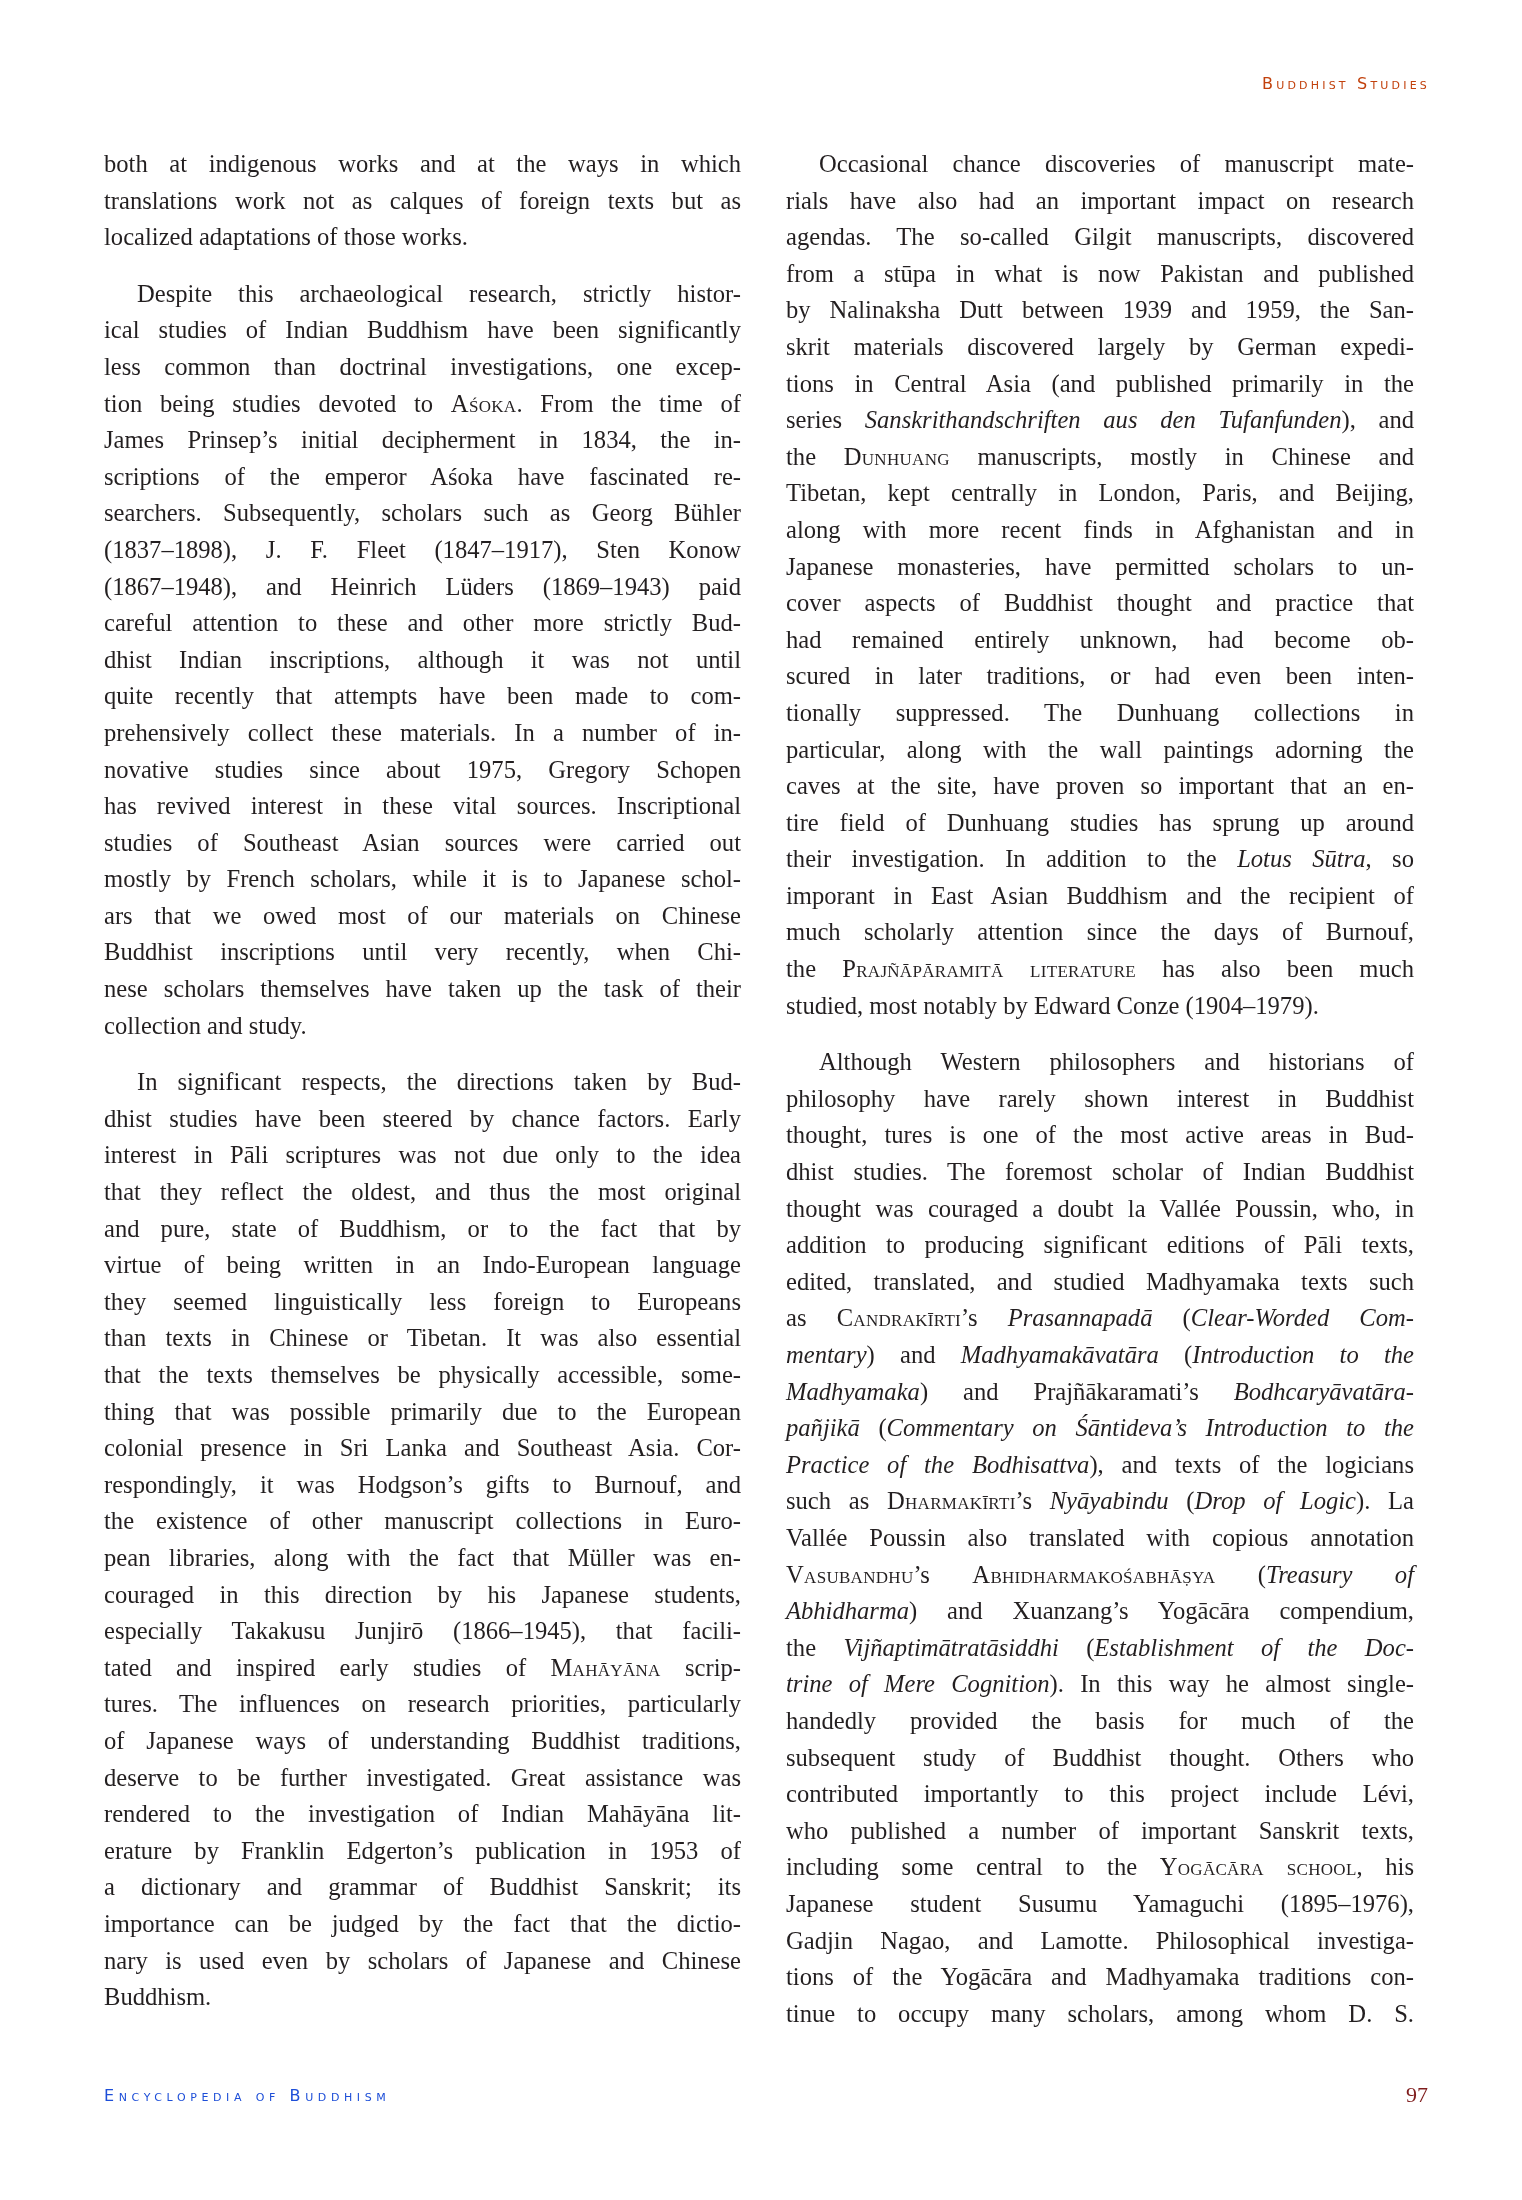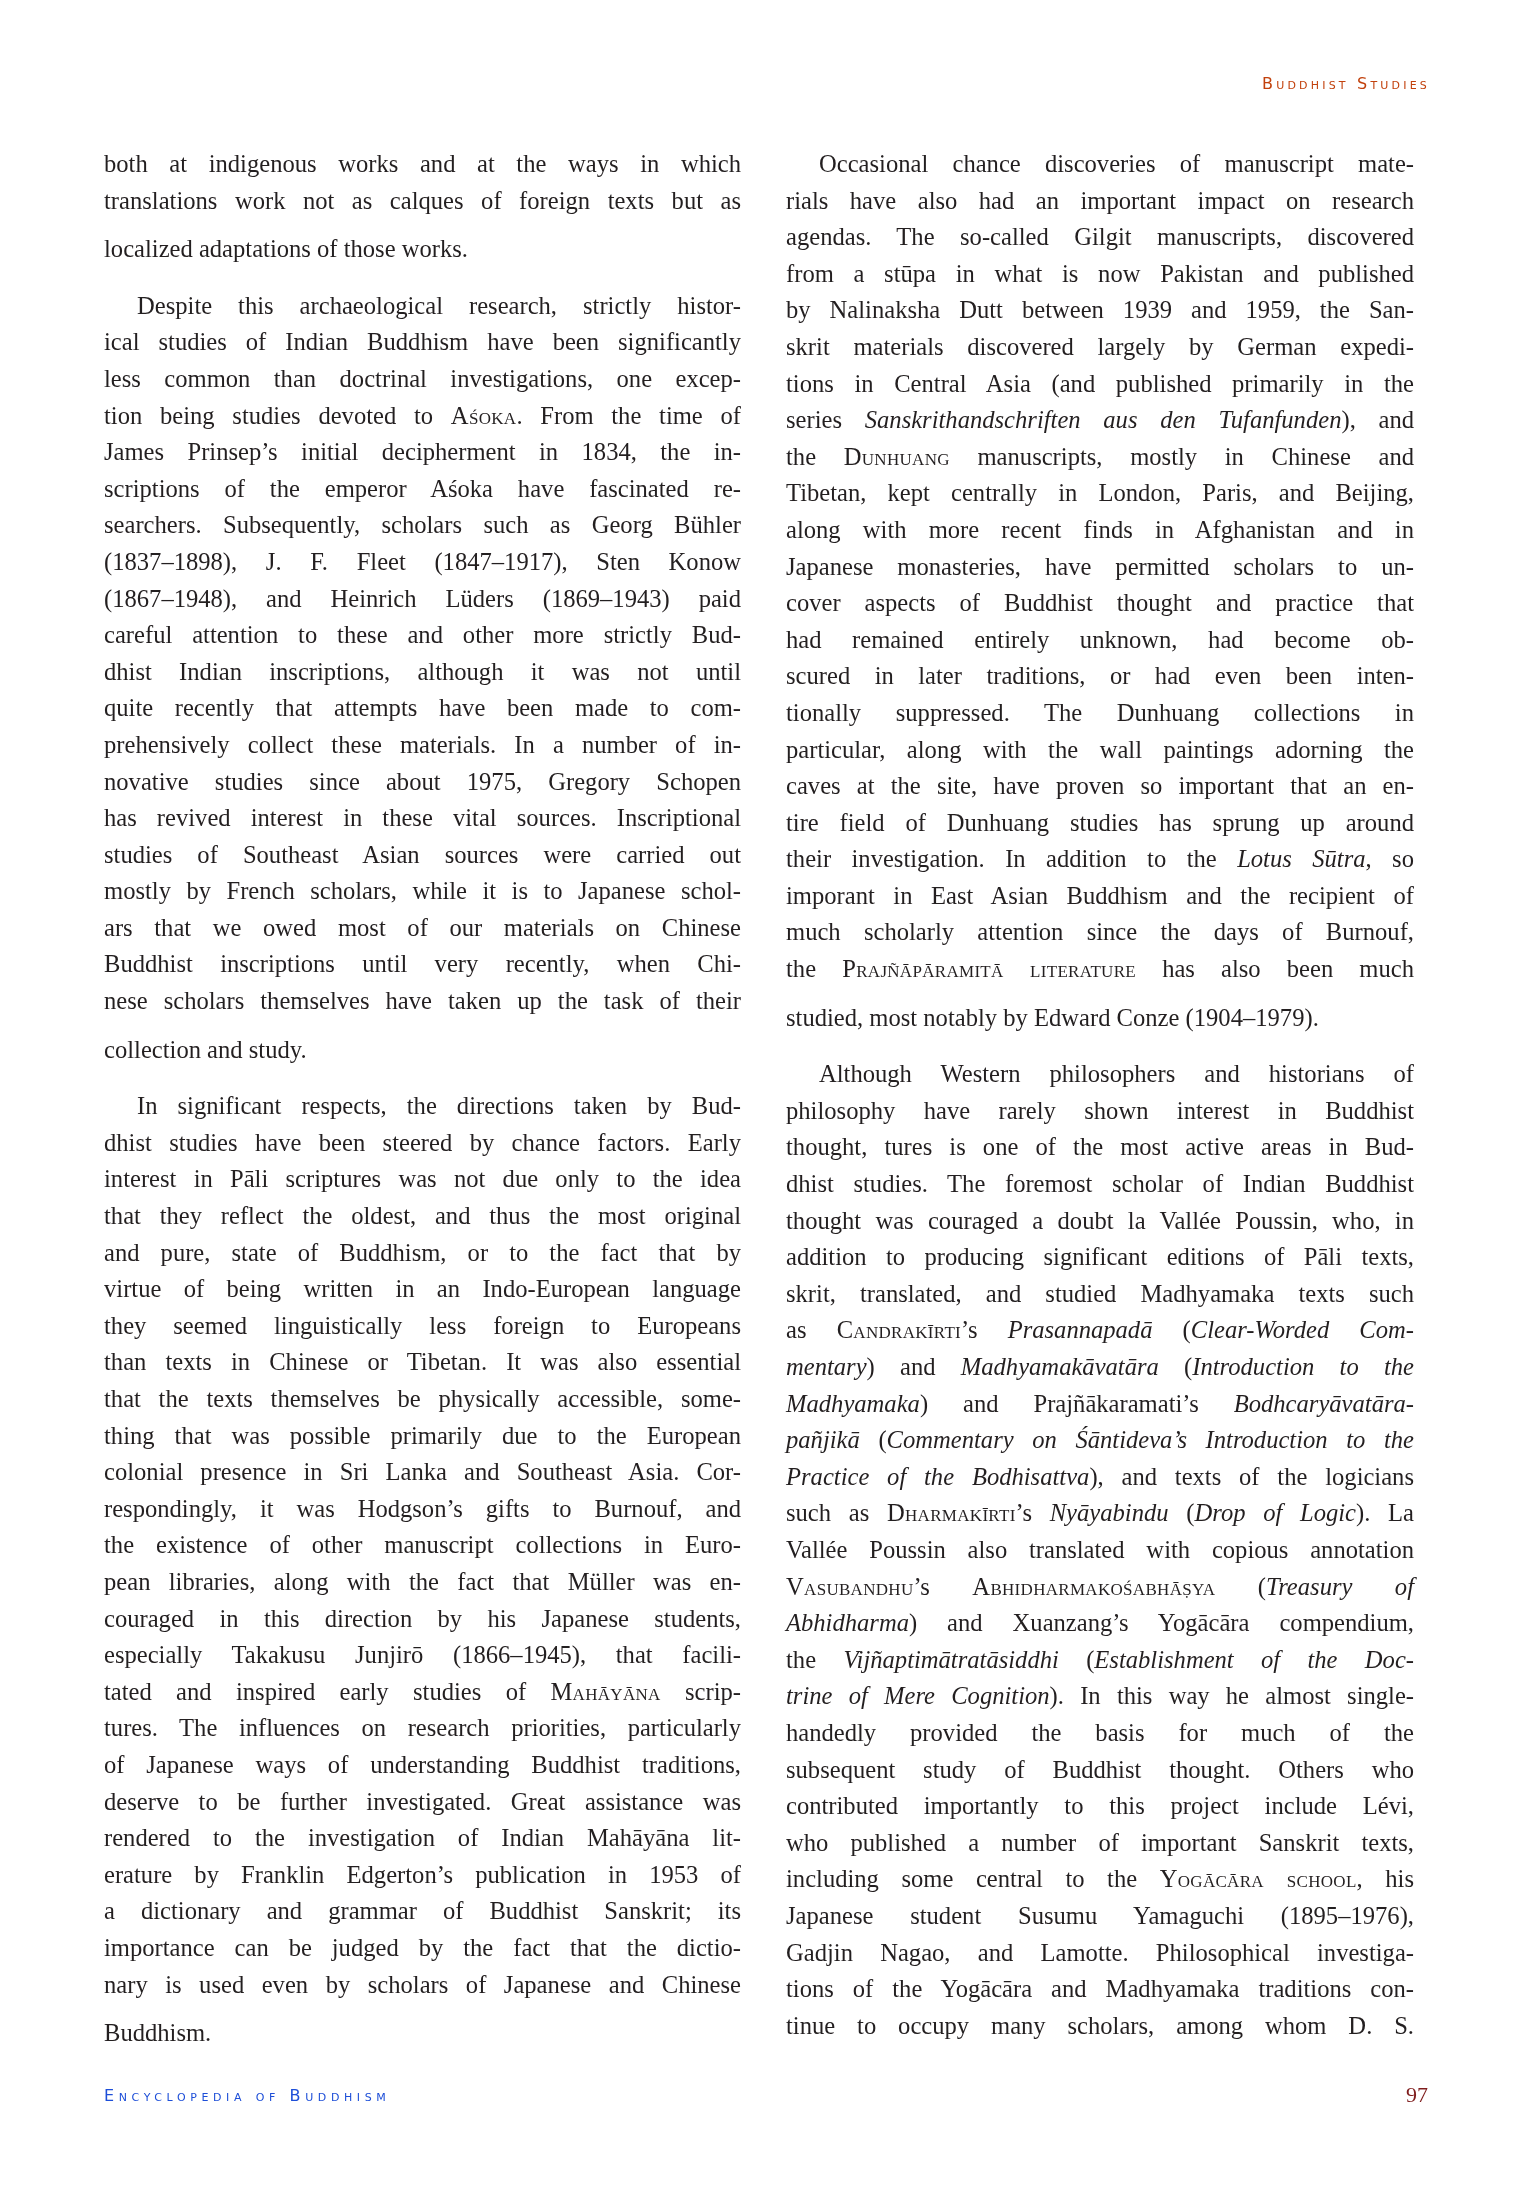--- a/index.html
+++ b/index.html
@@ -29,21 +29,21 @@
     position: absolute; top: 146px; width: 637px;
   }
   .col-left { left: 104px; }
   .col-right { left: 786px; width: 628px; }
   .para { margin: 0 0 20px 0; }
   .line {
     display: block; height: 36.6px; line-height: 36.6px;
     font-size: 24.6px; white-space: nowrap;
     text-align: justify; text-align-last: justify;
   }
-  .line.last { text-align-last: left; margin-top: 12px; }
+  .line.last { text-align-last: left; }
   .line.indent { padding-left: 33px; }
   .it { font-style: italic; }
   .sc { font-variant: small-caps; letter-spacing: 0.3px; }
 </style>
 </head>
 <body>
 
 <div class="running-head">Buddhist Studies</div>
 
 <div class="column col-left">
@@ -131,21 +131,21 @@
       <span class="line"><span>the </span><span class="sc">Prajñāpāramitā literature</span><span> has also been much</span></span>
       <span class="line last"><span>studied, most notably by Edward Conze (1904–1979).</span></span>
     </div>
     <div class="para">
       <span class="line indent"><span>Although Western philosophers and historians of</span></span>
       <span class="line"><span>philosophy have rarely shown interest in Buddhist</span></span>
       <span class="line"><span>thought, tures is one of the most active areas in Bud-</span></span>
       <span class="line"><span>dhist studies. The foremost scholar of Indian Buddhist</span></span>
       <span class="line"><span>thought was couraged a doubt la Vallée Poussin, who, in</span></span>
       <span class="line"><span>addition to producing significant editions of Pāli texts,</span></span>
-      <span class="line"><span>skrit, translated, and studied Madhyamaka texts such</span></span>
+      <span class="line"><span>edited, translated, and studied Madhyamaka texts such</span></span>
       <span class="line"><span>as </span><span class="sc">Candrakīrti</span><span>’s </span><span class="it">Prasannapadā</span><span> (</span><span class="it">Clear-Worded Com-</span></span>
       <span class="line"><span class="it">mentary</span><span>) and </span><span class="it">Madhyamakāvatāra</span><span> (</span><span class="it">Introduction to the</span></span>
       <span class="line"><span class="it">Madhyamaka</span><span>) and Prajñākaramati’s </span><span class="it">Bodhcaryāvatāra-</span></span>
       <span class="line"><span class="it">pañjikā</span><span> (</span><span class="it">Commentary on Śāntideva’s Introduction to the</span></span>
       <span class="line"><span class="it">Practice of the Bodhisattva</span><span>), and texts of the logicians</span></span>
       <span class="line"><span>such as </span><span class="sc">Dharmakīrti</span><span>’s </span><span class="it">Nyāyabindu</span><span> (</span><span class="it">Drop of Logic</span><span>). La</span></span>
       <span class="line"><span>Vallée Poussin also translated with copious annotation</span></span>
       <span class="line"><span class="sc">Vasubandhu</span><span>’s </span><span class="sc">Abhidharmakośabhāṣya</span><span> (</span><span class="it">Treasury of</span></span>
       <span class="line"><span class="it">Abhidharma</span><span>) and Xuanzang’s Yogācāra compendium,</span></span>
       <span class="line"><span>the </span><span class="it">Vijñaptimātratāsiddhi</span><span> (</span><span class="it">Establishment of the Doc-</span></span>

